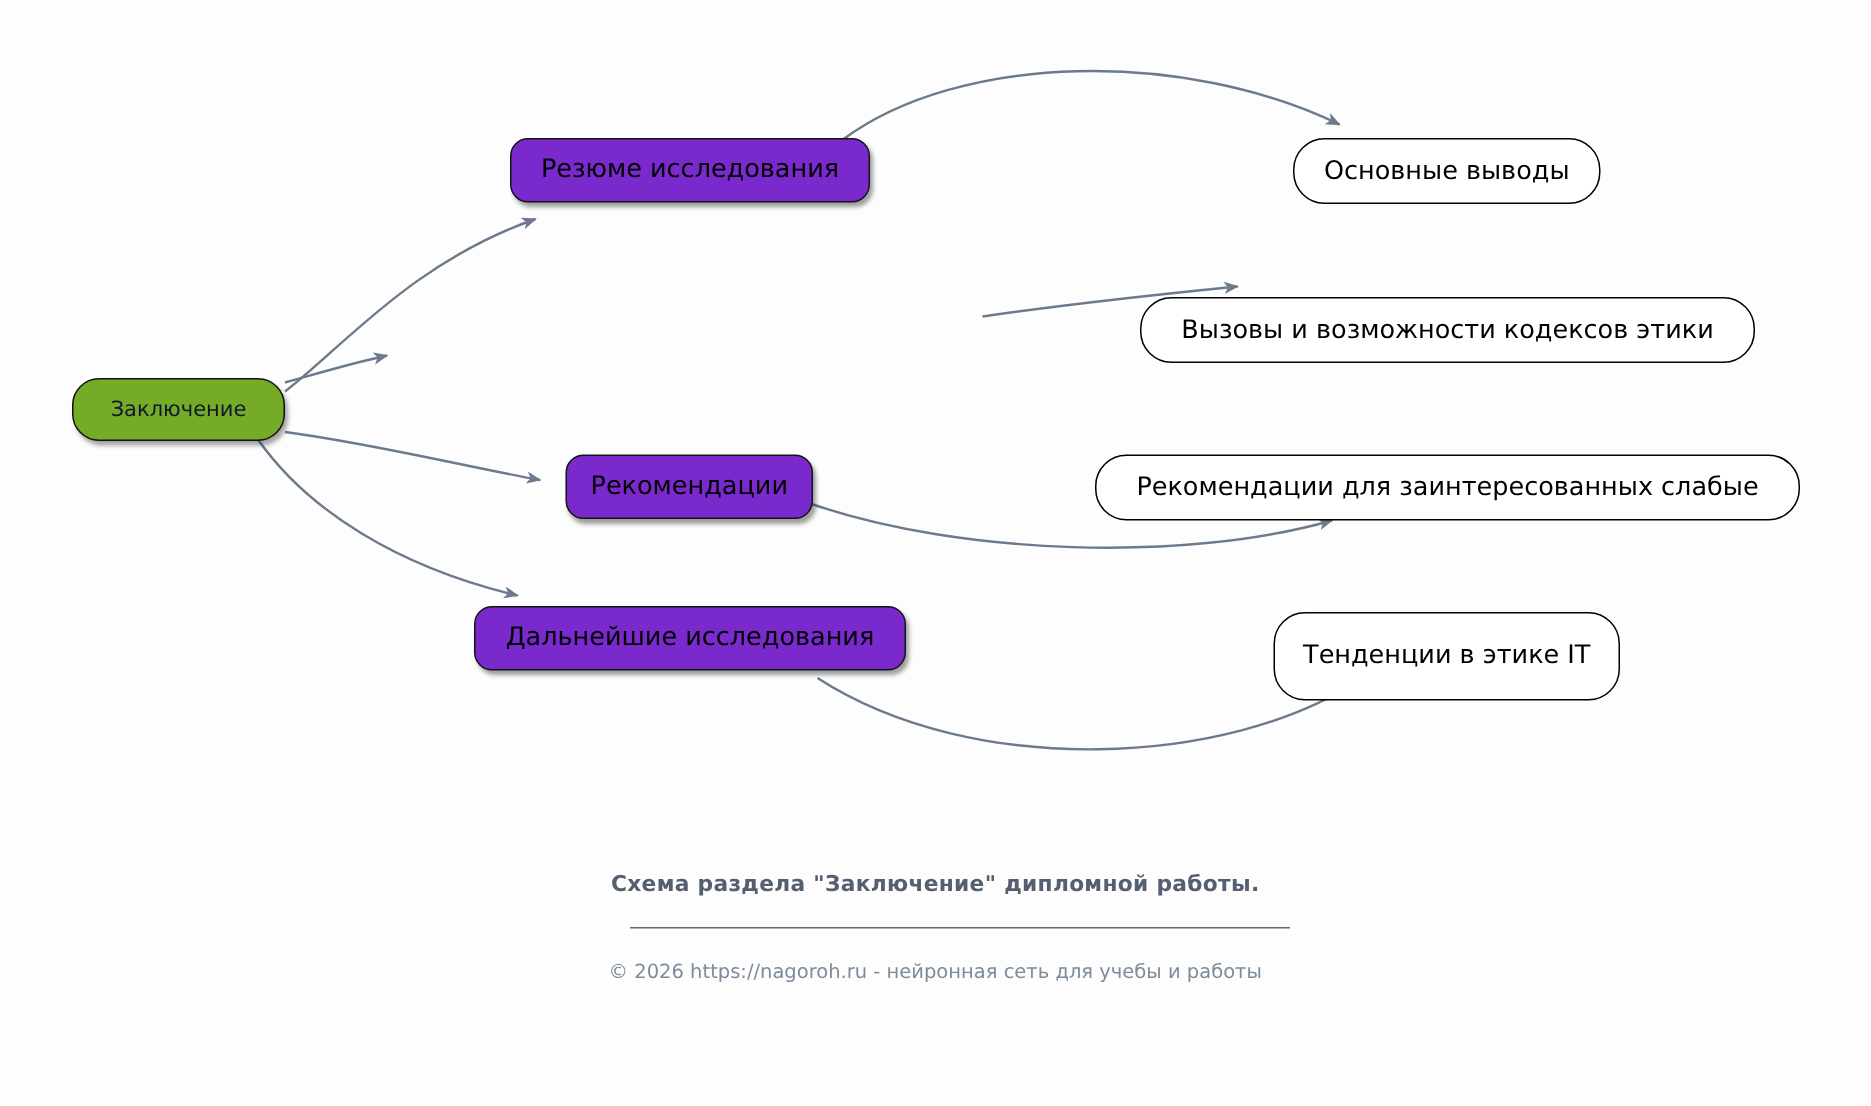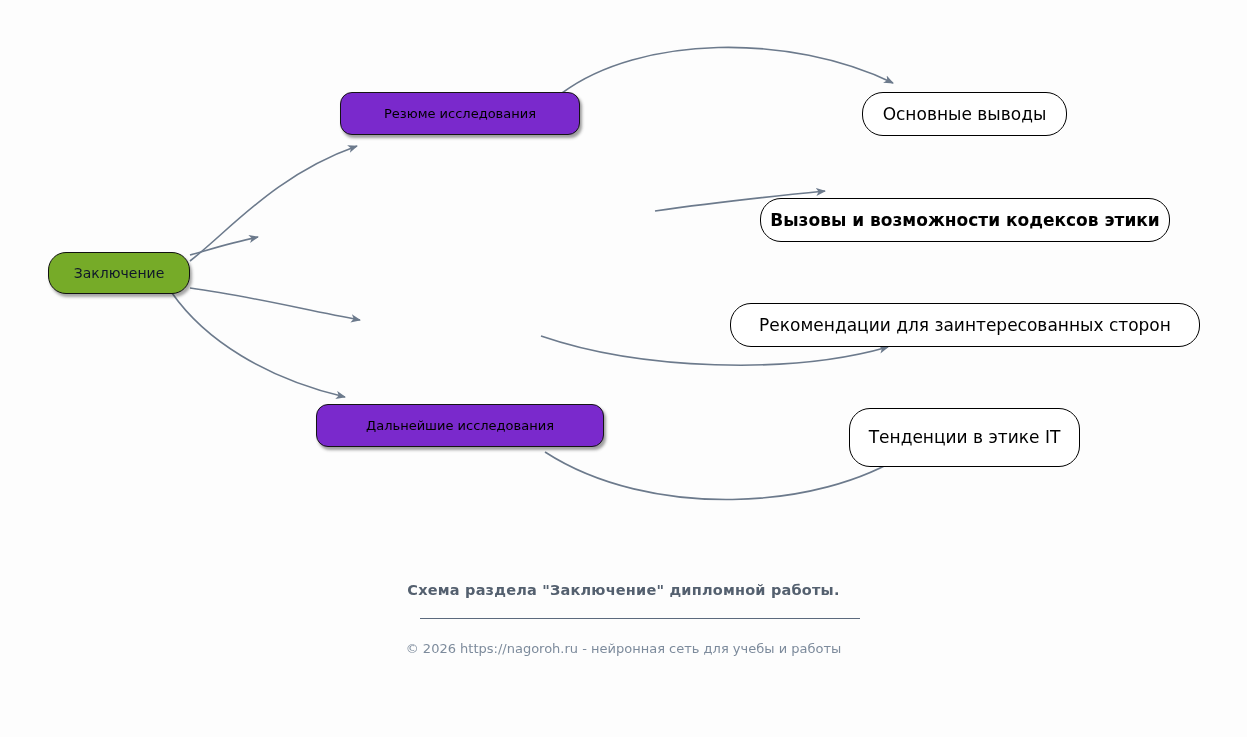--- a/index.html
+++ b/index.html
@@ -51,21 +51,21 @@
     font-size: 14px;
     padding: 0 14px;
     box-shadow: 2px 3px 3px rgba(40,40,40,0.42);
   }
   
   .node-branch {
     background: #7a29cc;
     border: 1.6px solid #141414;
     border-radius: 12px;
     color: #000000;
-    font-size: 13px;
+    font-size: 17px;
     padding: 0 16px;
     box-shadow: 2px 3px 3px rgba(40,40,40,0.45);
   }
   
   .node-leaf {
     background: #ffffff;
     border: 1.7px solid #000000;
     border-radius: 21px;
     color: #000000;
     font-size: 17px;
@@ -133,26 +133,29 @@
     <span class="node-label">Заключение</span>
   </div>
 
   <div class="node node-branch" style="left:340px; top:92px; width:240px; height:43px;">
     <span class="node-label">Резюме исследования</span>
   </div>
   <div class="node node-leaf" style="left:862px; top:92px; width:205px; height:44px;">
     <span class="node-label">Основные выводы</span>
   </div>
 
-  <div class="node node-leaf" style="left:760px; top:198px; width:410px; height:44px;font-weight:bold;">
+  <div class="node node-leaf" style="left:760px; top:198px; width:410px; height:44px;">
     <span class="node-label">Вызовы и возможности кодексов этики</span>
   </div>
 
+  <div class="node node-branch" style="left:377px; top:303px; width:165px; height:43px;">
+    <span class="node-label">Рекомендации</span>
+  </div>
   <div class="node node-leaf" style="left:730px; top:303px; width:470px; height:44px;">
-    <span class="node-label">Рекомендации для заинтересованных сторон</span>
+    <span class="node-label">Рекомендации для заинтересованных слабые</span>
   </div>
 
   <div class="node node-branch" style="left:316px; top:404px; width:288px; height:43px;">
     <span class="node-label">Дальнейшие исследования</span>
   </div>
   <div class="node node-leaf" style="left:849px; top:408px; width:231px; height:59px;">
     <span class="node-label">Тенденции в этике IT</span>
   </div>
 
   <div class="caption caption-title">Схема раздела "Заключение" дипломной работы.</div>

